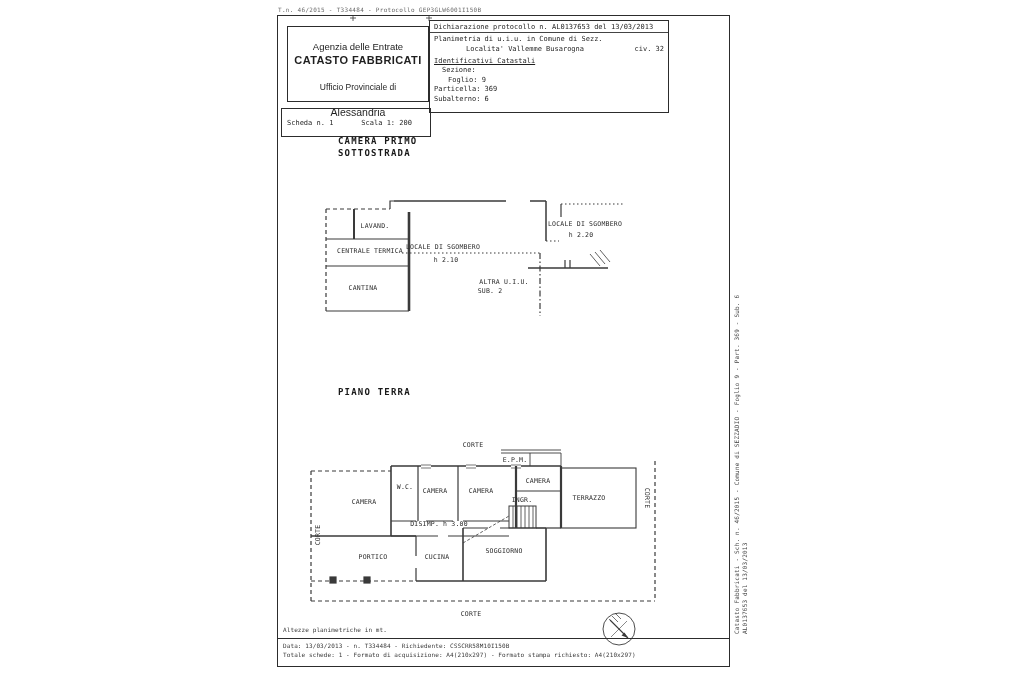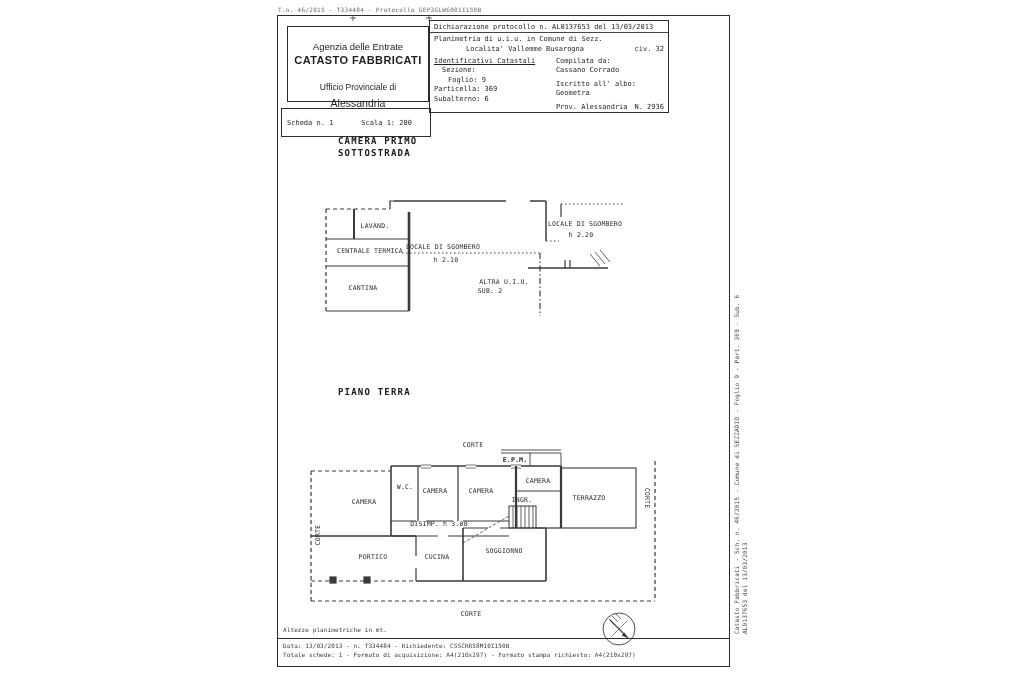--- a/index.html
+++ b/index.html
@@ -9,21 +9,21 @@
     -webkit-font-smoothing:antialiased;
   }
   .top-note{position:absolute;left:278px;top:6px;font-size:6px;color:#6a6a6a;letter-spacing:.3px;}
   .sheet{position:absolute;left:277px;top:15px;width:451px;height:650px;border:1px solid #2c2c2c;background:#fff;}
   
   .logo-box{position:absolute;left:9px;top:10px;width:142px;height:76px;border:1px solid #2c2c2c;
     text-align:center;font-family:"Liberation Sans",sans-serif;padding-top:14px;box-sizing:border-box;}
   .logo-l1{font-size:9.5px;color:#222;}
   .logo-l2{font-size:11px;font-weight:bold;letter-spacing:.4px;margin-top:2px;}
   .logo-l3{font-size:8.5px;margin-top:16px;}
-  .logo-l4{font-size:10.5px;margin-top:5px;}
+  .logo-l4{font-size:10.5px;margin-top:14px;}
   .scheda-box{position:absolute;left:3px;top:92px;width:150px;height:29px;border:1px solid #2c2c2c;
     font-size:7px;display:flex;align-items:center;box-sizing:border-box;padding:0 5px;}
   .scheda-box .sc2{margin-left:28px;}
   .hdr-box{position:absolute;left:151px;top:4px;width:240px;height:93px;border:1px solid #2c2c2c;
     box-sizing:border-box;font-size:7px;}
   .hdr-row1{border-bottom:1px solid #444;padding:2px 4px 1px 4px;}
   .hdr-row2{padding:2px 4px 0 4px;}
   .hdr-row3{padding:2px 4px 1px 4px;display:flex;justify-content:space-between;margin-left:32px;}
   .hdr-row4{display:flex;padding:3px 4px 0 4px;}
   .hdr-col-l{width:53%;line-height:1.35;}
@@ -73,30 +73,20 @@
       <span>civ. 32</span>
     </div>
     <div class="hdr-row4">
       <div class="hdr-col-l">
         <div class="u">Identificativi Catastali</div>
         <div class="ind1">Sezione:</div>
         <div class="ind2">Foglio: 9</div>
         <div>Particella: 369</div>
         <div>Subalterno: 6</div>
       </div>
-      <div class="hdr-col-r">
-        <div>Compilata da:</div>
-        <div>Cassano Corrado</div>
-        <div style="margin-top:4px;">Iscritto all' albo:</div>
-        <div>Geometra</div>
-        <div class="prov-row">
-          <span>Prov. Alessandria</span>
-          <span>N. 2936</span>
-        </div>
-      </div>
     </div>
   </div>
 
   <svg class="plan-svg" width="451" height="650" viewBox="0 0 451 650">
     <g stroke="#3a3a3a" fill="none" stroke-width="1.2">
 
       <path d="M75,0 V5 M72,2 H78 M151,0 V5 M148,2 H154" stroke-width="0.8"></path>
 
       <g>
 
@@ -178,21 +168,21 @@
   <span class="plbl" style="left:92px;top:231px;">CENTRALE TERMICA</span>
   <span class="plbl" style="left:85px;top:268px;">CANTINA</span>
   <span class="plbl" style="left:165px;top:227px;">LOCALE DI SGOMBERO</span>
   <span class="plbl" style="left:168px;top:240px;">h 2.10</span>
   <span class="plbl" style="left:226px;top:262px;">ALTRA U.I.U.</span>
   <span class="plbl" style="left:212px;top:271px;text-align:center;">SUB. 2</span>
   <span class="plbl" style="left:307px;top:204px;">LOCALE DI SGOMBERO</span>
   <span class="plbl" style="left:303px;top:215px;">h 2.20</span>
 
   <span class="plbl" style="left:195px;top:425px;">CORTE</span>
-  <span class="plbl" style="left:237px;top:440px;font-weight:bold;">E.P.M.</span>
+  <span class="plbl" style="left:237px;top:440px;">E.P.M.</span>
   <span class="plbl" style="left:86px;top:482px;">CAMERA</span>
   <span class="plbl" style="left:127px;top:467px;">W.C.</span>
   <span class="plbl" style="left:157px;top:471px;">CAMERA</span>
   <span class="plbl" style="left:203px;top:471px;">CAMERA</span>
   <span class="plbl" style="left:260px;top:461px;">CAMERA</span>
   <span class="plbl" style="left:244px;top:480px;">INGR.</span>
   <span class="plbl" style="left:311px;top:478px;">TERRAZZO</span>
   <span class="plbl rot90" style="left:369px;top:478px;">CORTE</span>
   <span class="plbl rotm90" style="left:40px;top:515px;">CORTE</span>
   <span class="plbl" style="left:161px;top:504px;">DISIMP.  h 3.00</span>

